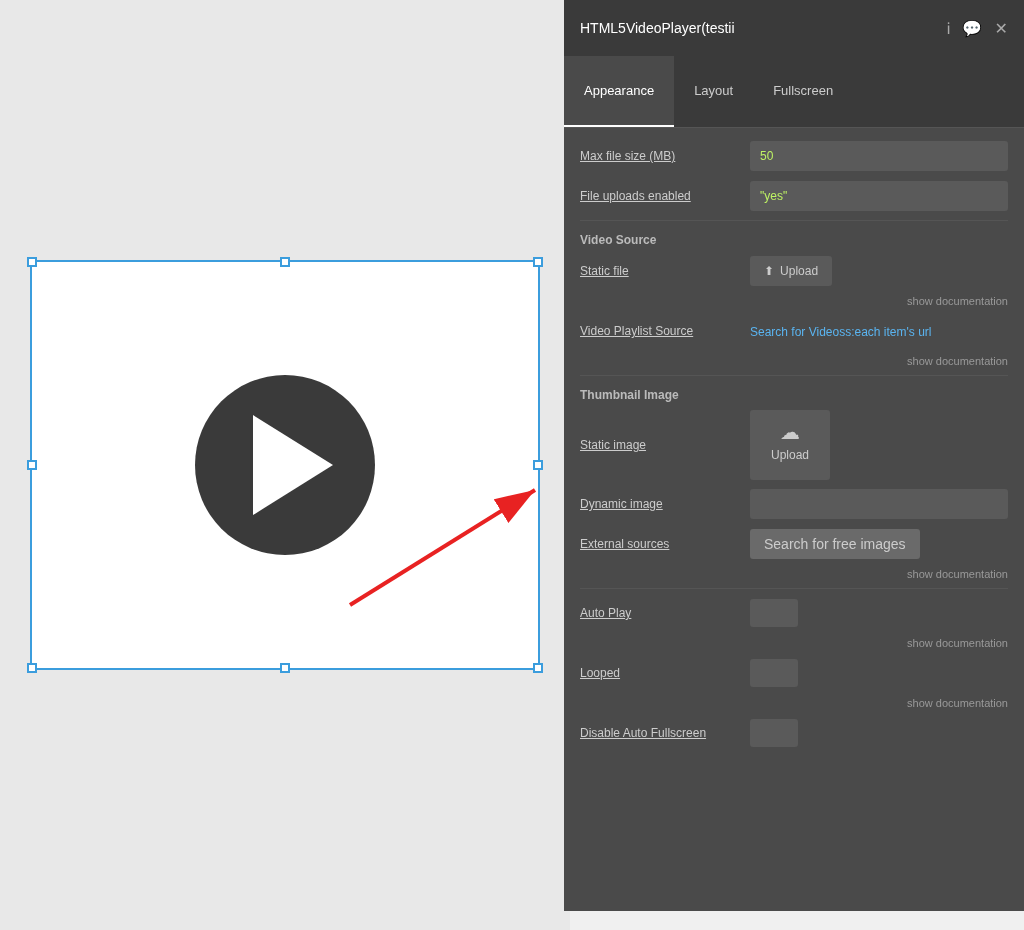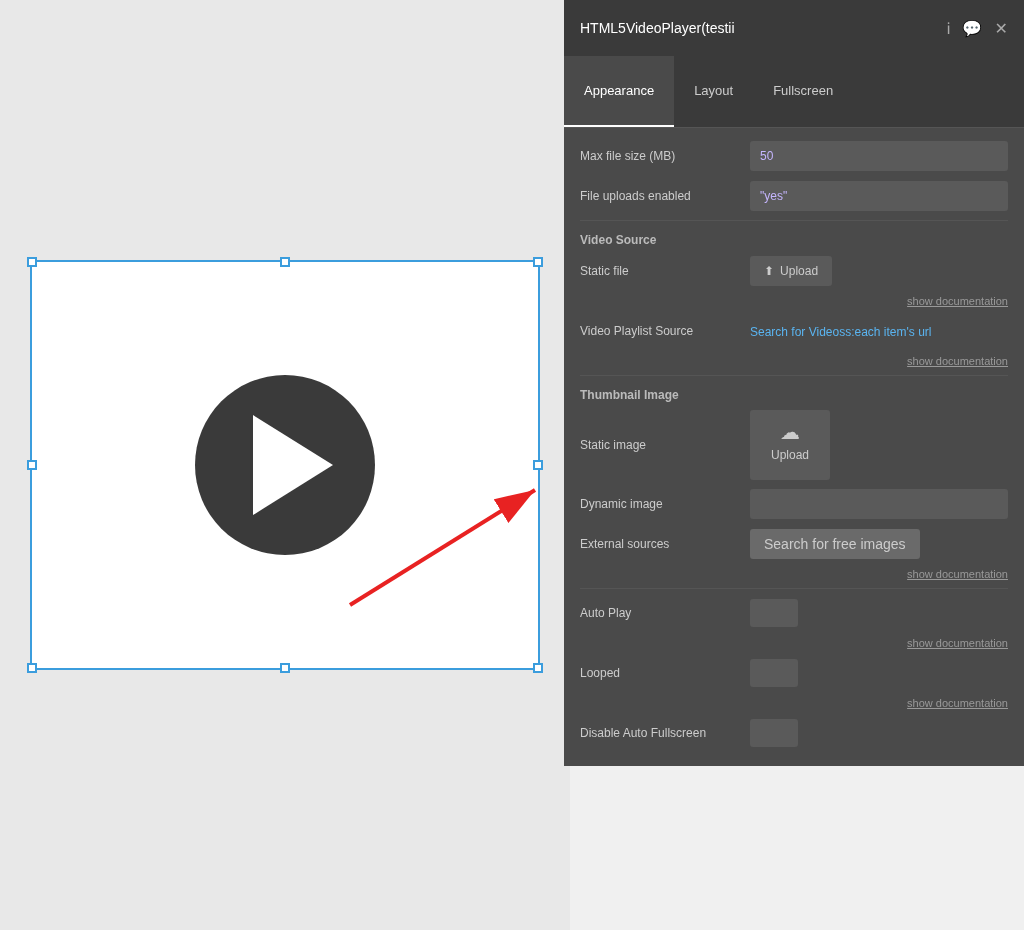--- a/index.html
+++ b/index.html
@@ -70,21 +70,21 @@
       border-bottom: 50px solid transparent;
       border-left: 80px solid white;
       margin-left: 15px;
     }
 
     
     .panel {
       position: absolute;
       right: 0; top: 0;
       width: 460px;
-      height: 766px;
+      height: 911px;
       background: #4a4a4a;
       display: flex;
       flex-direction: column;
     }
 
     
     .panel-header {
       background: #3a3a3a;
       padding: 0 16px;
       height: 56px;
@@ -151,38 +151,39 @@
       display: flex;
       align-items: center;
       margin-bottom: 8px;
       min-height: 32px;
     }
     .prop-label {
       color: #ccc;
       font-size: 12px;
       width: 170px;
       flex-shrink: 0;
+      text-decoration: underline;
     }
     .prop-value {
       flex: 1;
     }
 
     
     .input-field {
       background: #5a5a5a;
       border: none;
       border-radius: 3px;
       padding: 6px 10px;
       color: #ccc;
       font-size: 12px;
       width: 100%;
       height: 30px;
     }
     .input-blue {
-      color: #c4b5fd;
+      color: #bef264;
       background: #5a5a5a;
       border: none;
       border-radius: 3px;
       padding: 6px 10px;
       font-size: 12px;
       width: 100%;
       height: 30px;
     }
 
     
@@ -223,21 +224,20 @@
       margin: 12px 0 8px 0;
     }
 
     
     .show-doc {
       color: #999;
       font-size: 11px;
       text-align: right;
       margin-bottom: 8px;
       cursor: pointer;
-      text-decoration: underline;
     }
 
     
     .blue-link {
       color: #5ab4f0;
       font-size: 12px;
       cursor: pointer;
       line-height: 1.4;
     }
 

